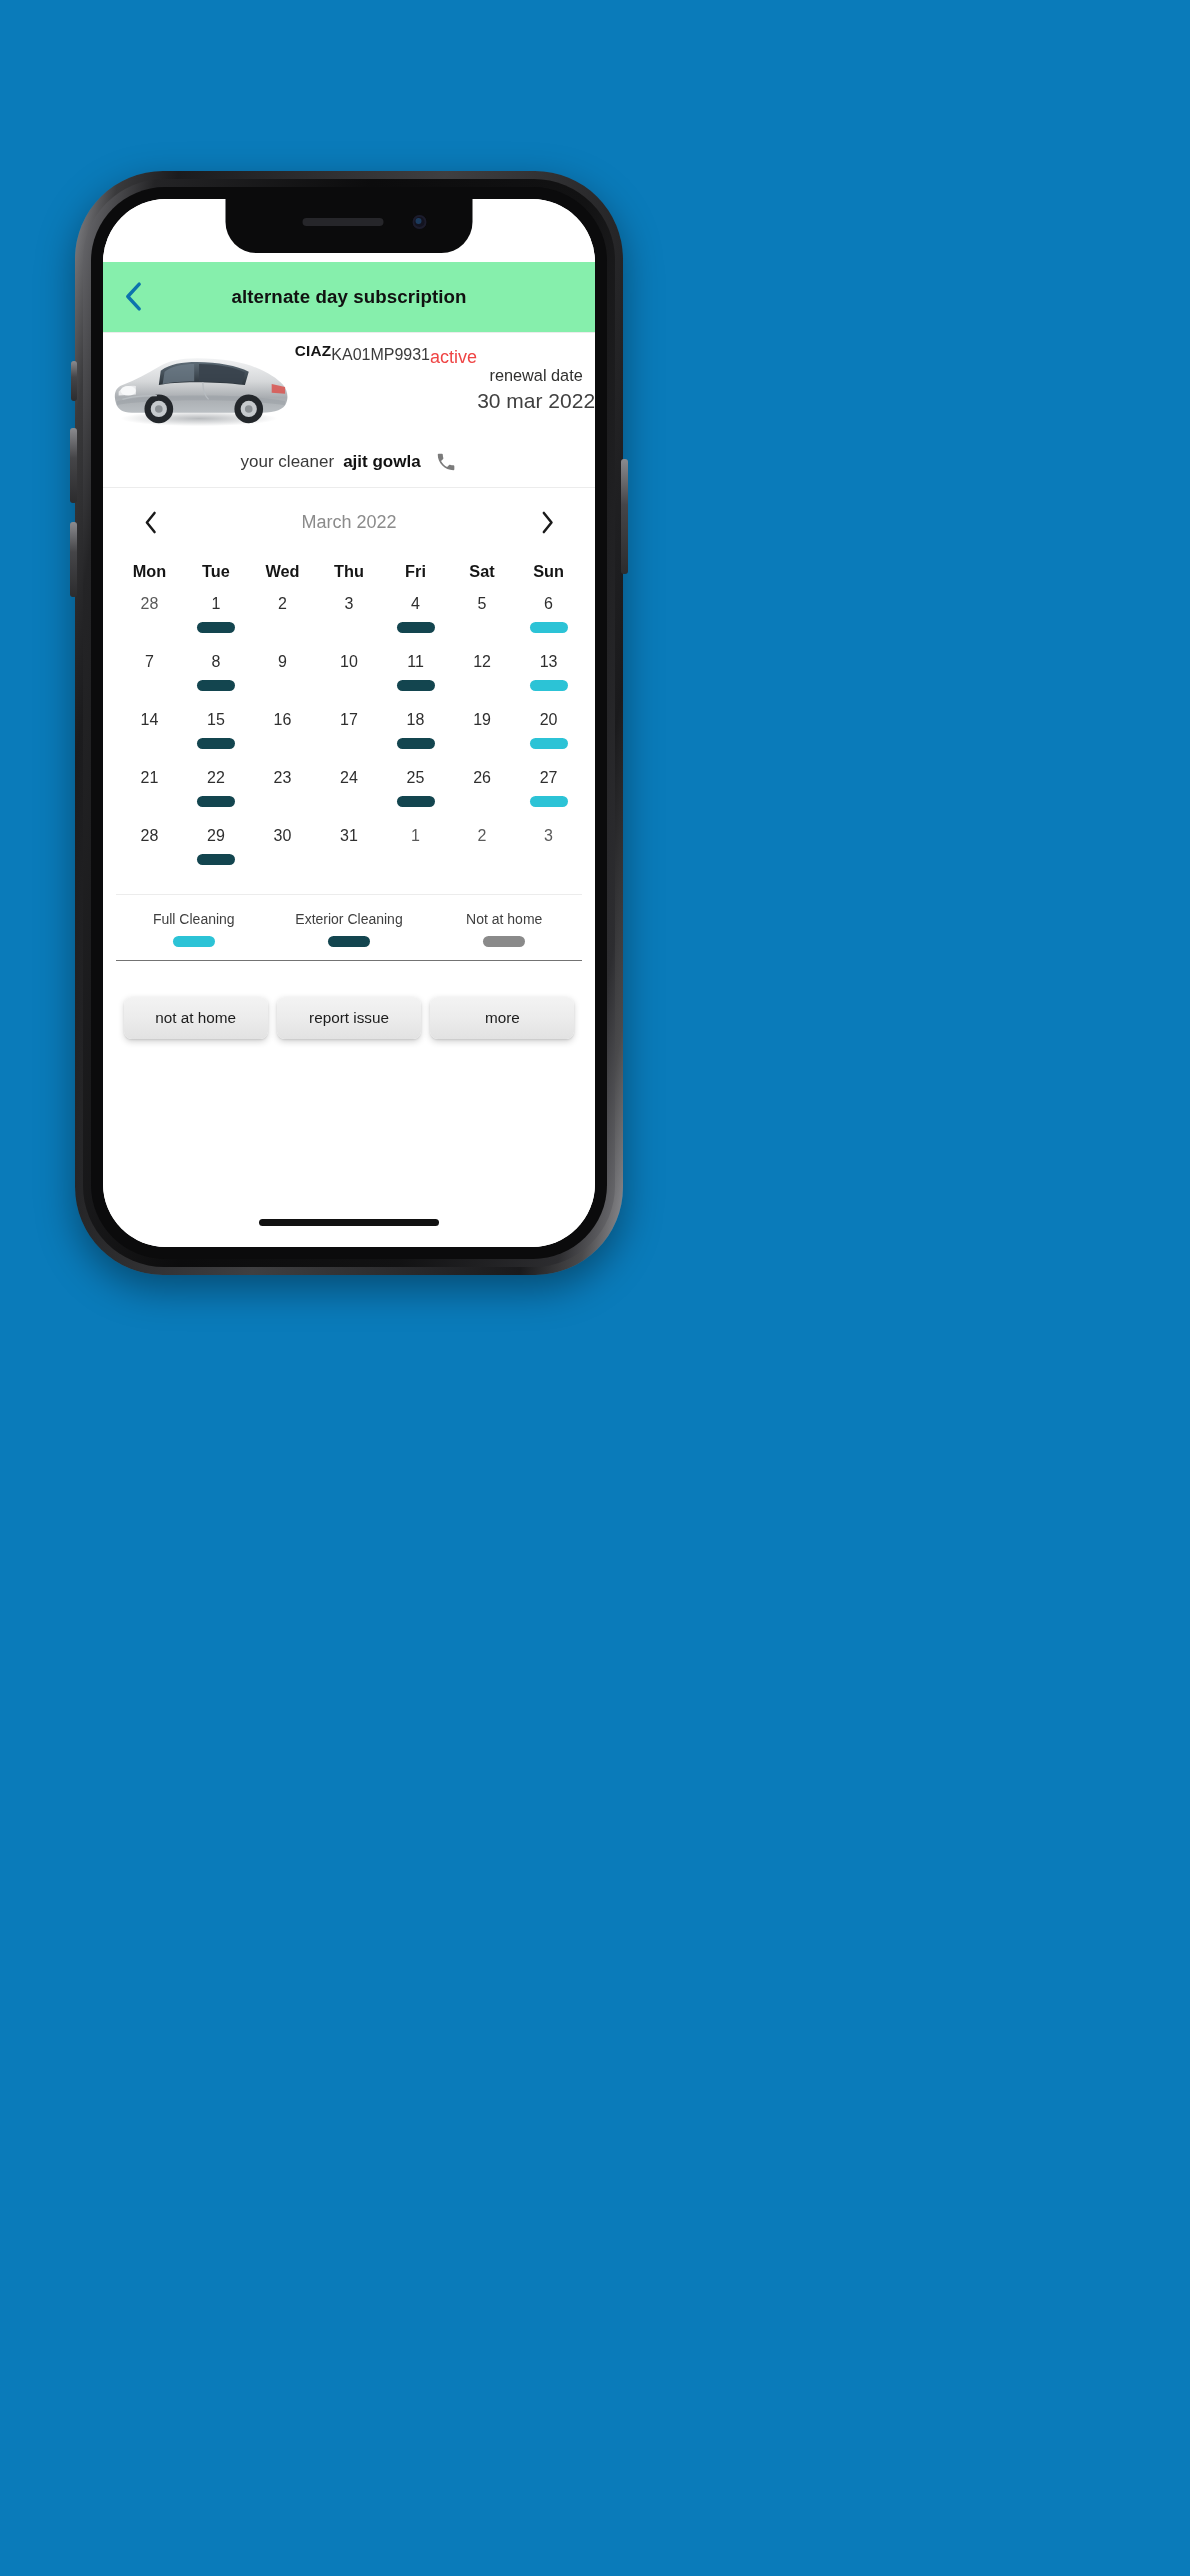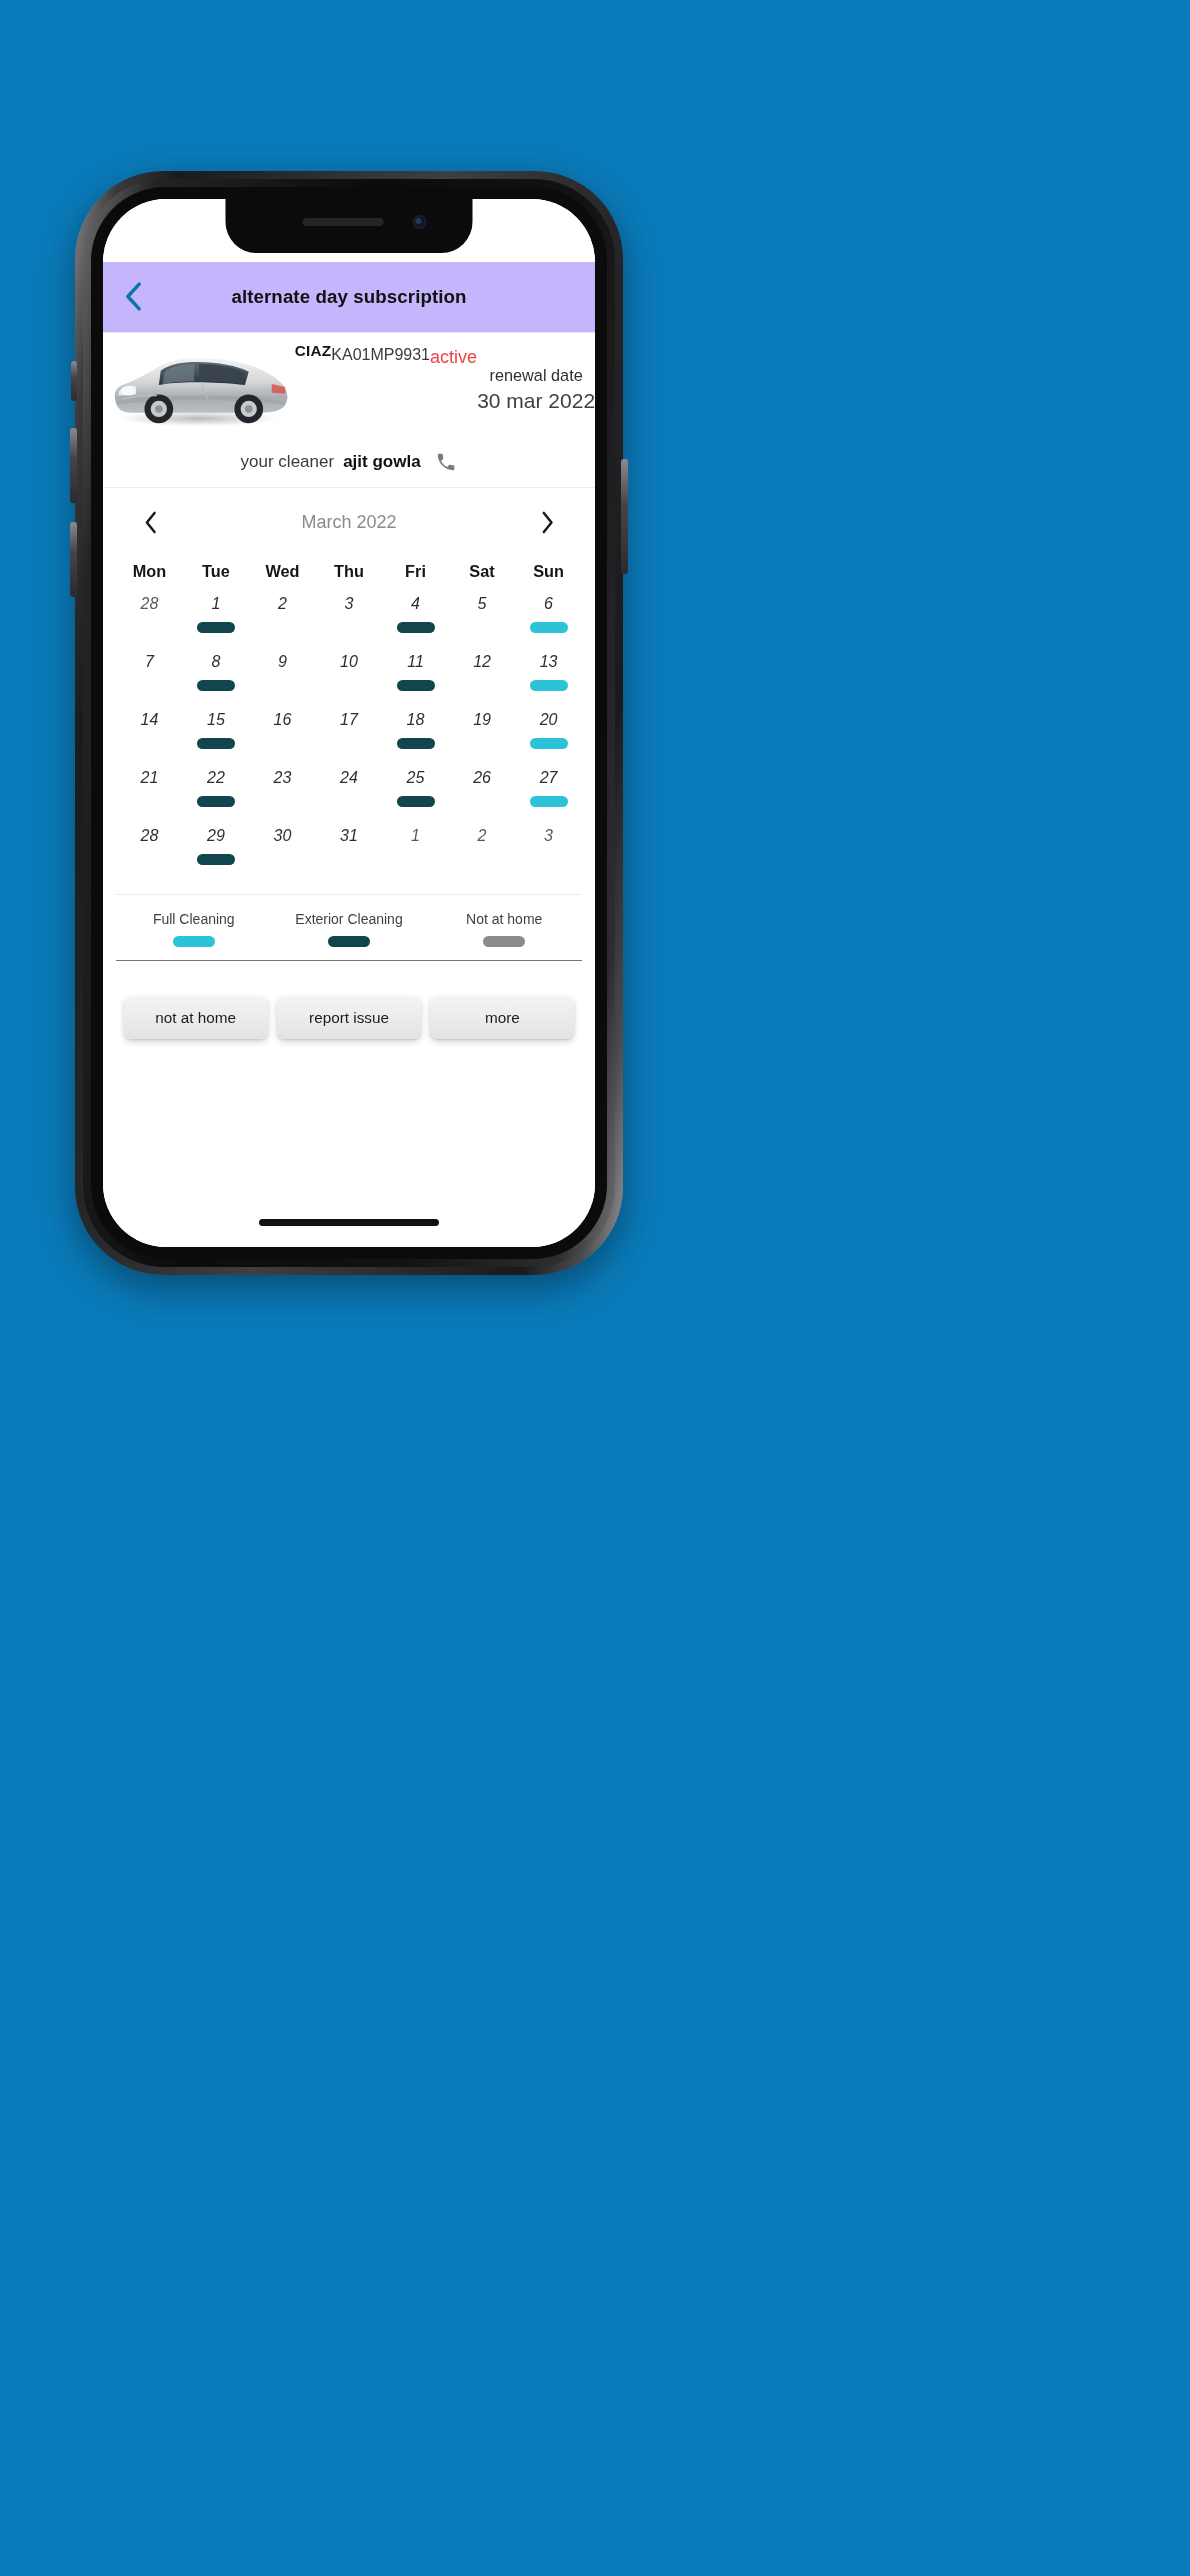--- a/index.html
+++ b/index.html
@@ -96,21 +96,21 @@
     position: absolute; inset: 0;
     padding-top: 63px;
     background: #ffffff;
   }
 
   
   .navbar {
     position: relative;
     height: 71px;
     display: flex; align-items: center; justify-content: center;
-    background: #c4b5fd;
+    background: #86efac;
     border-bottom: 1px solid #ececec;
   }
   .back-btn {
     position: absolute; left: 9.6px; top: 50%;
     transform: translateY(-50%);
     width: 42px; height: 42px;
     display: flex; align-items: center; justify-content: center;
     cursor: pointer;
   }
   .back-btn svg { display: block; }
@@ -193,21 +193,20 @@
     padding: 5.8px 0 11.5px 0;
   }
   .cell {
     height: 58px;
     display: flex; flex-direction: column; align-items: center;
     cursor: pointer;
   }
   .daynum {
     font-size: 16px; color: #2f2f2f; line-height: 1;
     padding-top: 2.9px;
-    font-style: italic;
   }
   .daynum.muted { color: #5a5a5a; }
   .pill {
     width: 38px; height: 10.5px; border-radius: 5.8px;
     margin-top: 10.5px;
   }
   .pill.none { background: transparent; }
 
   
   .legend {

